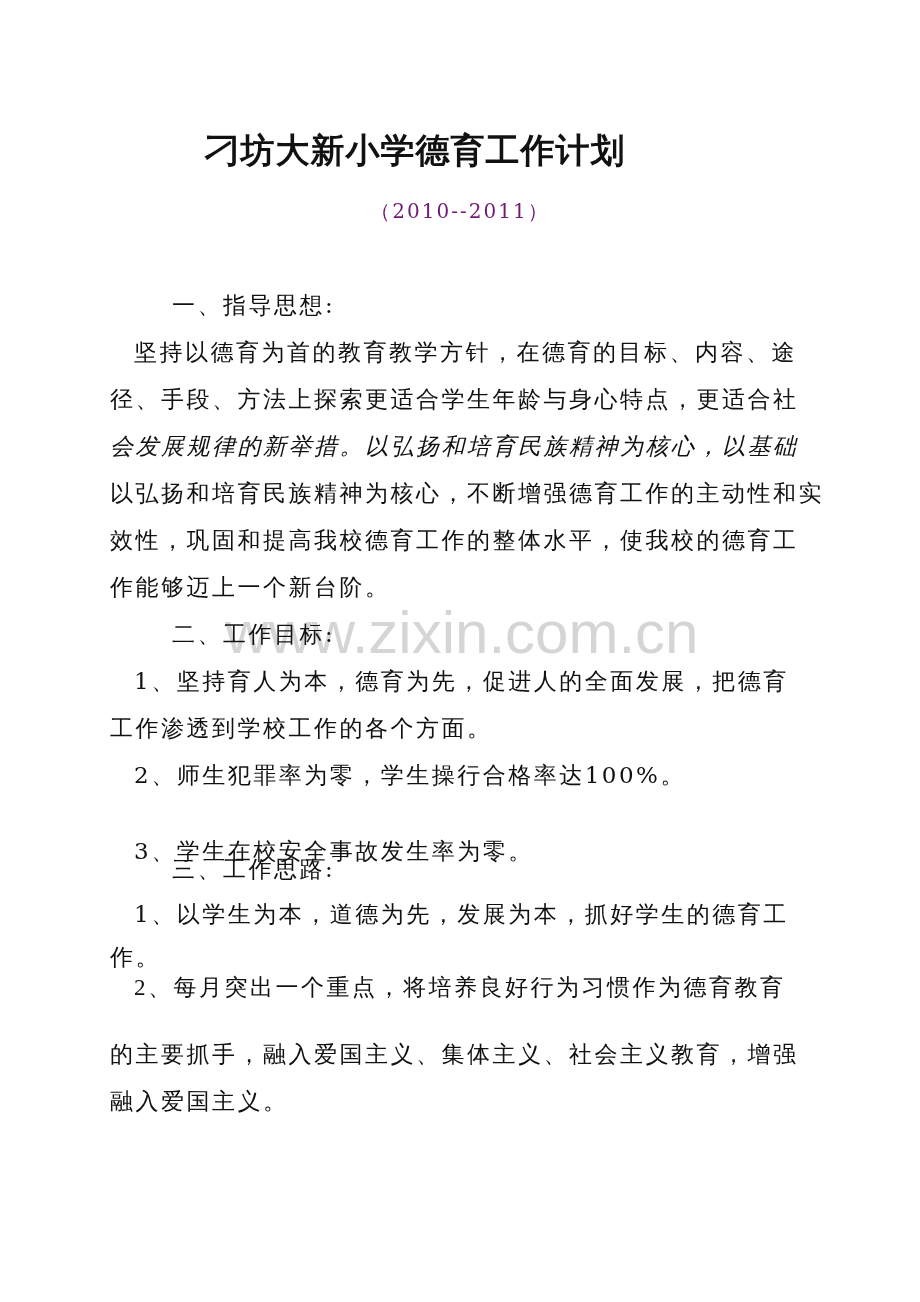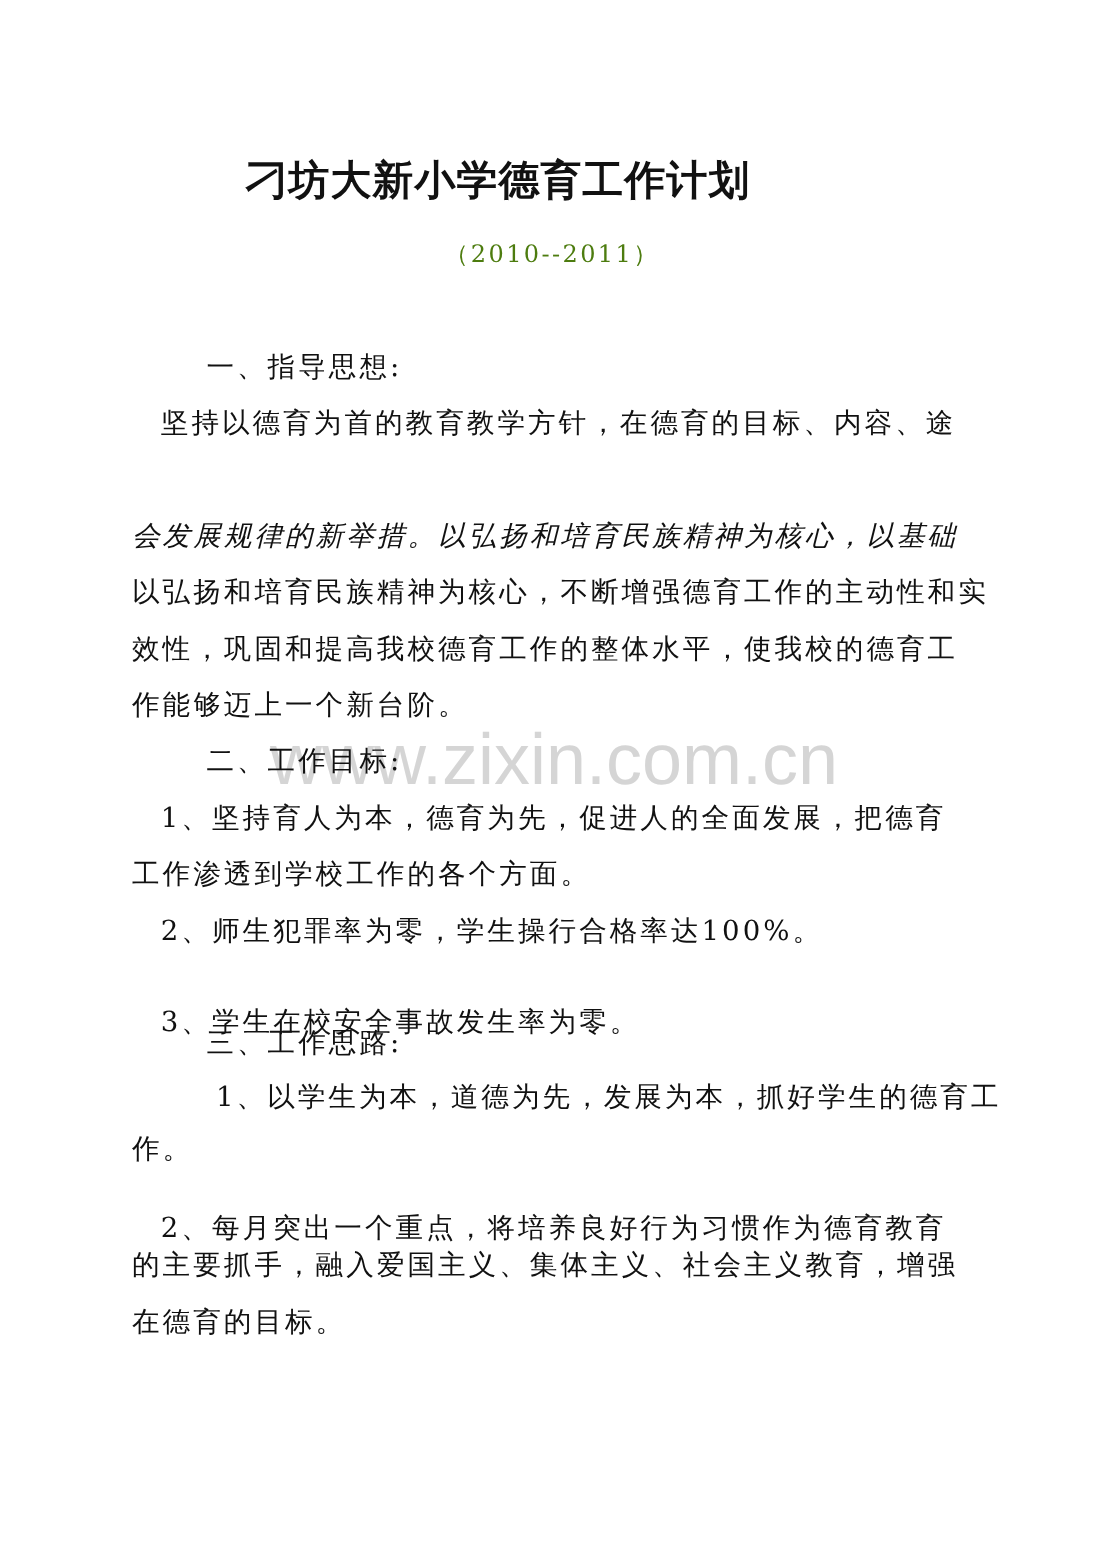--- a/index.html
+++ b/index.html
@@ -9,51 +9,52 @@
     color: #111;
   }
   .page { position: absolute; left: 0; top: 0; width: 920px; height: 1302px; }
   .title {
     position: absolute; top: 128px; left: 0; width: 831px; text-align: center;
     font-family: "DejaVu Sans", "Liberation Sans", sans-serif;
     font-size: 34px; font-weight: bold; letter-spacing: 1px; color: #111;
   }
   .subtitle {
     position: absolute; top: 198px; left: 0; width: 920px; text-align: center;
-    font-size: 20px; letter-spacing: 2px; color: #4d7c0f;
+    font-size: 20px; letter-spacing: 2px; color: #701a75;
   }
   .line { position: absolute; left: 110px; font-size: 23px; letter-spacing: 2.5px; white-space: nowrap; color:#111; }
   .watermark {
     position: absolute; left: 225px; top: 598px;
     font-family: "Liberation Sans", "DejaVu Sans", sans-serif;
     font-size: 60px; color: #c8c8c8; opacity: 0.75; letter-spacing: 0px;
     pointer-events: none;
   }
 </style>
 </head>
 <body>
 
 <div class="page">
   <div class="title">刁坊大新小学德育工作计划</div>
   <div class="subtitle">（2010--2011）</div>
 
   <div class="watermark">www.zixin.com.cn</div>
 
   <div class="line" style="top:290px; left:172px;">一、指导思想:</div>
   <div class="line" style="top:337px; left:134px;">坚持以德育为首的教育教学方针，在德育的目标、内容、途</div>
+  <div class="line" style="top:384px;">径、手段、方法上探索更适合学生年龄与身心特点，更适合社</div>
   <div class="line" style="top:431px;font-style:italic;">会发展规律的新举措。以弘扬和培育民族精神为核心，以基础</div>
   <div class="line" style="top:478px;">以弘扬和培育民族精神为核心，不断增强德育工作的主动性和实</div>
   <div class="line" style="top:525px;">效性，巩固和提高我校德育工作的整体水平，使我校的德育工</div>
   <div class="line" style="top:572px;">作能够迈上一个新台阶。</div>
 
   <div class="line" style="top:619px; left:172px;">二、工作目标:</div>
   <div class="line" style="top:666px; left:134px;text-align:center;">1、坚持育人为本，德育为先，促进人的全面发展，把德育</div>
   <div class="line" style="top:713px;">工作渗透到学校工作的各个方面。</div>
   <div class="line" style="top:760px; left:134px;">2、师生犯罪率为零，学生操行合格率达100%。</div>
   <div class="line" style="top:836px; left:134px;">3、学生在校安全事故发生率为零。</div>
 
   <div class="line" style="top:854px; left:172px;">三、工作思路:</div>
-  <div class="line" style="top:899px; left:134px;margin-left:46px;">1、以学生为本，道德为先，发展为本，抓好学生的德育工</div>
+  <div class="line" style="top:899px; left:134px;">1、以学生为本，道德为先，发展为本，抓好学生的德育工</div>
   <div class="line" style="top:942px;">作。</div>
-  <div class="line" style="top:1008px; left:134px;">2、每月突出一个重点，将培养良好行为习惯作为德育教育</div>
+  <div class="line" style="top:972px; left:134px;font-family:Liberation Serif, serif;">2、每月突出一个重点，将培养良好行为习惯作为德育教育</div>
   <div class="line" style="top:1039px;">的主要抓手，融入爱国主义、集体主义、社会主义教育，增强</div>
-  <div class="line" style="top:1086px;">在德育的目标。</div>
+  <div class="line" style="top:1086px;">融入爱国主义。</div>
 </div>
 
 </body></html>

